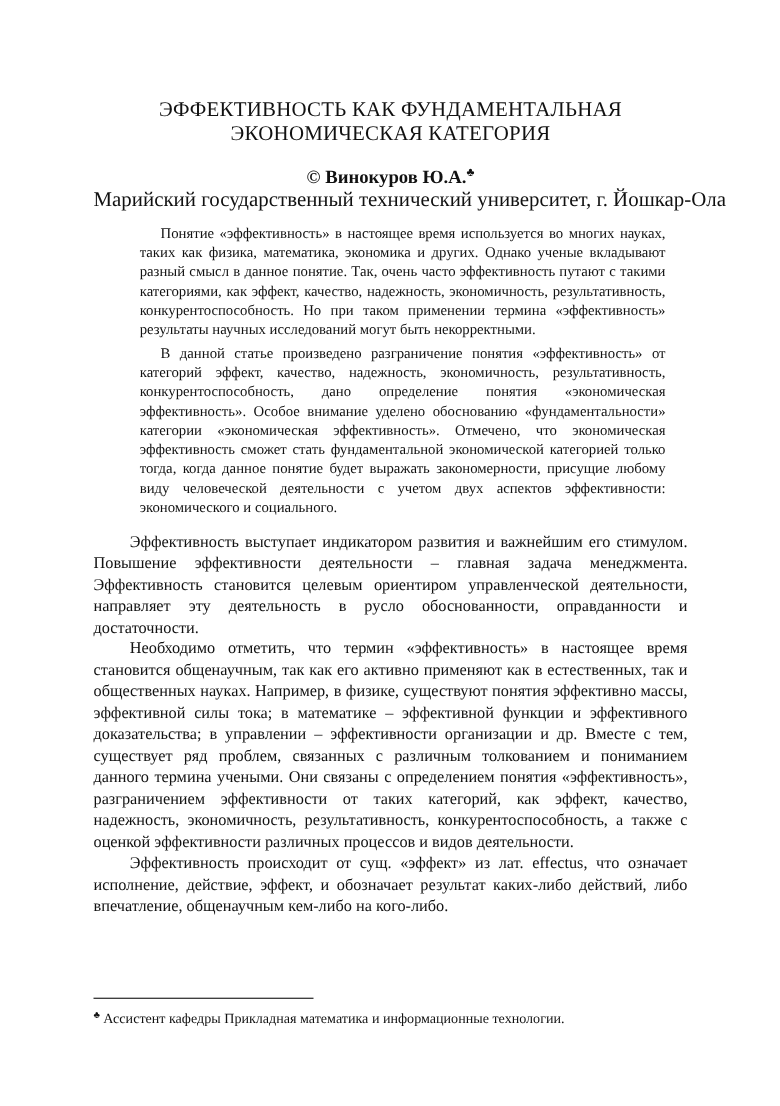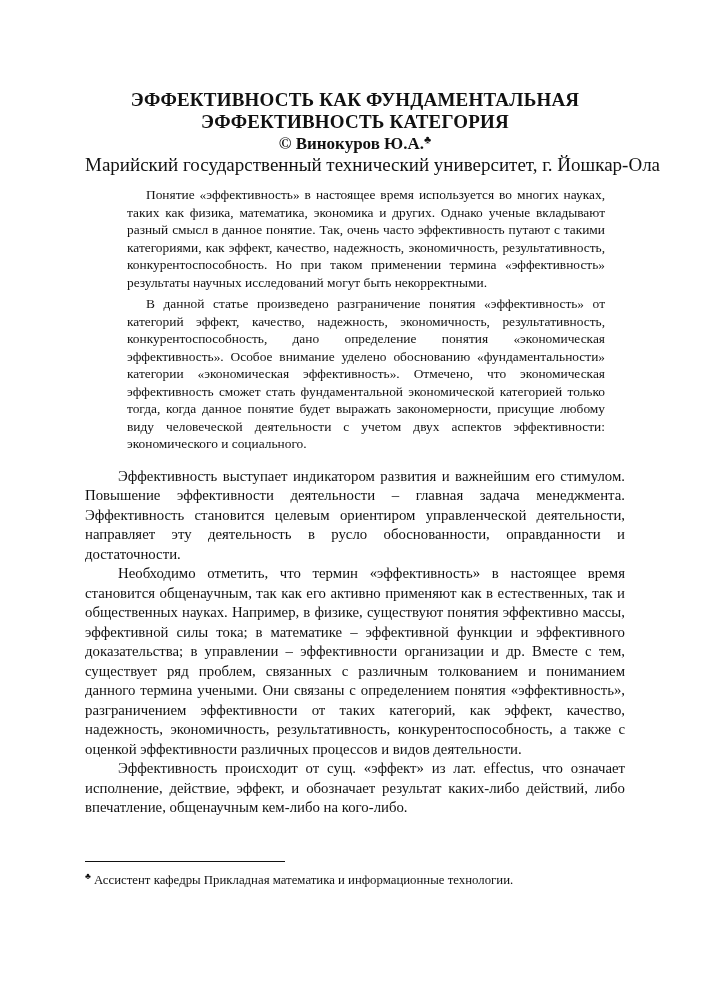--- a/index.html
+++ b/index.html
@@ -12,24 +12,24 @@
     width: 709px;
     height: 1005px;
     box-sizing: border-box;
     padding: 0 84px 0 85px;
     background: #ffffff;
     color: #111111;
     font-family: "Liberation Serif", "DejaVu Serif", serif;
     overflow: hidden;
   }
   .title {
-    margin: 89px 0 0 0;
+    margin: 89px 0 17px 0;
     font-size: 19px;
     line-height: 22px;
-    font-weight: bold;
+    font-weight: normal;
     text-align: center;
     letter-spacing: 0.2px;
   }
   .title .tline { display: block; }
   .author {
     margin-top: 0;
     font-size: 17px;
     line-height: 22px;
     font-weight: bold;
     text-align: center;
@@ -61,21 +61,21 @@
     line-height: 19.5px;
     text-align: justify;
   }
   .bodytext p {
     margin: 0;
     text-indent: 33px;
   }
   .footnote-area {
     position: absolute;
     left: 85px;
-    top: 861px;
+    top: 907px;
     width: 540px;
   }
   .fnsep {
     width: 200px;
     height: 0;
     border-top: 1.5px solid #111111;
   }
   .fntext {
     margin-top: 10px;
     font-size: 12.8px;
@@ -88,21 +88,21 @@
     margin-right: 3px;
   }
 </style>
 </head>
 <body>
 
 <div class="page">
 
   <h1 class="title">
     <span class="tline">ЭФФЕКТИВНОСТЬ КАК ФУНДАМЕНТАЛЬНАЯ</span>
-    <span class="tline">ЭФФЕКТИВНОСТЬ КАТЕГОРИЯ</span>
+    <span class="tline">ЭКОНОМИЧЕСКАЯ КАТЕГОРИЯ</span>
   </h1>
 
   <div class="author"><span>© Винокуров Ю.А.</span><sup class="fnmark">♣</sup></div>
 
   <div class="affiliation">Марийский государственный технический университет, г. Йошкар-Ола</div>
 
   <div class="abstract">
     <p>Понятие «эффективность» в настоящее время используется во многих науках, таких как физика, математика, экономика и других. Однако ученые вкладывают разный смысл в данное понятие. Так, очень часто эффективность путают с такими категориями, как эффект, качество, надежность, экономичность, результативность, конкурентоспособность. Но при таком применении термина «эффективность» результаты научных исследований могут быть некорректными.</p>
     <p>В данной статье произведено разграничение понятия «эффективность» от категорий эффект, качество, надежность, экономичность, результативность, конкурентоспособность, дано определение понятия «экономическая эффективность». Особое внимание уделено обоснованию «фундаментальности» категории «экономическая эффективность». Отмечено, что экономическая эффективность сможет стать фундаментальной экономической категорией только тогда, когда данное понятие будет выражать закономерности, присущие любому виду человеческой деятельности с учетом двух аспектов эффективности: экономического и социального.</p>
   </div>

